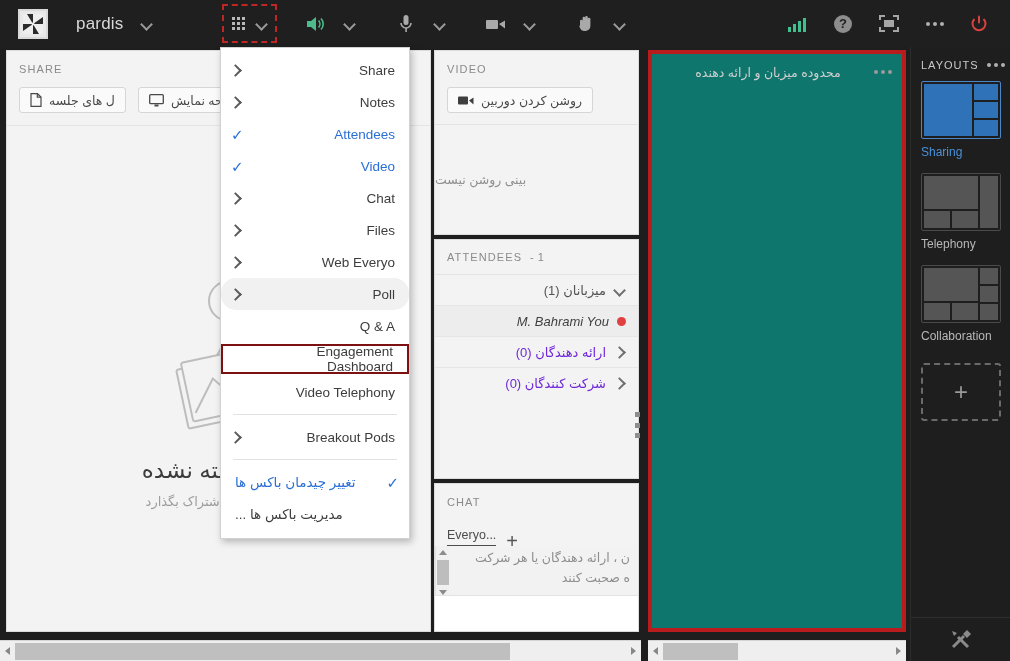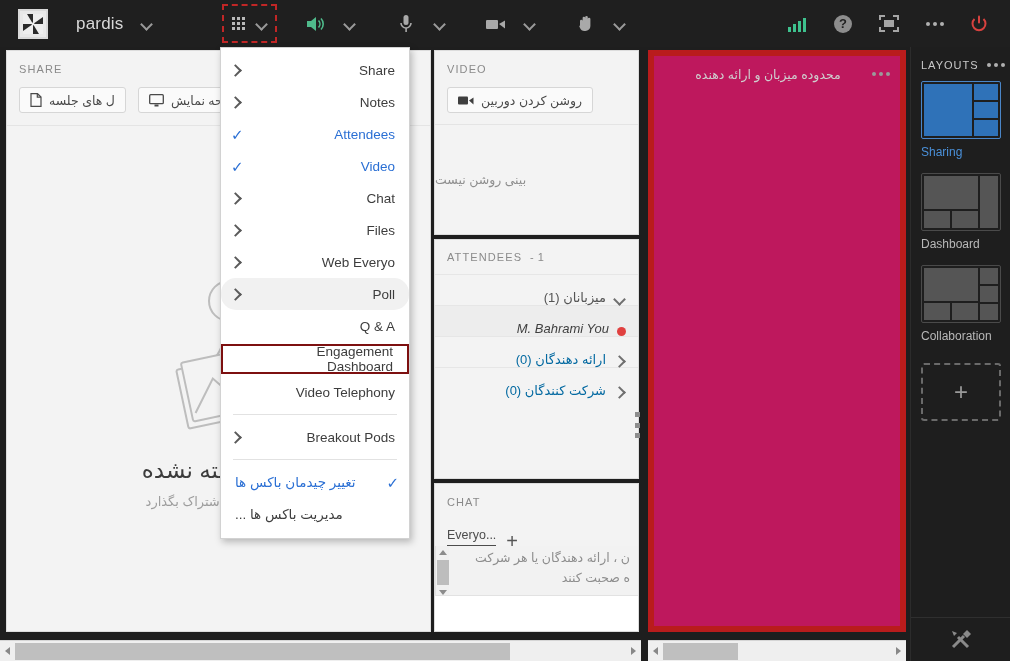--- a/index.html
+++ b/index.html
@@ -112,37 +112,37 @@
   .video-body {
     position: absolute; left: 0; right: 0; top: 73px; bottom: 0;
     border-top: 1px solid #e4e4e4; display: flex; align-items: center; justify-content: flex-start;
   }
   .video-msg { font-size: 12.5px; color: #8f8f8f; direction: rtl; white-space: nowrap; }
   .cam-pill { margin: 0 12px 12px 12px; }
   .att-head { display: flex; align-items: center; padding: 0 12px; height: 34px; }
   .att-label { color: #8a8a8a; font-size: 11px; letter-spacing: 1.1px; }
   .att-count { color: #8a8a8a; font-size: 11px; margin-left: 8px; letter-spacing: .5px; }
   .att-row {
-    height: 31px; display: flex; align-items: flex-end; padding: 0 12px;
+    height: 31px; display: flex; align-items: center; padding: 0 12px;
     border-top: 1px solid #e6e6e6; direction: rtl; gap: 8px; font-size: 13px; color: #545454;
   }
   .att-row.group { background: #f3f3f3; }
   .att-row.person { background: #ededed; color: #3f3f3f; font-style: italic; }
   .caret-d { width: 12px; height: 12px; position: relative; flex: 0 0 12px; }
   .caret-d::after {
     content: ""; position: absolute; left: 1px; top: 2px; width: 7px; height: 7px;
     border-left: 2px solid #6f6f6f; border-bottom: 2px solid #6f6f6f; transform: rotate(-45deg);
   }
   .caret-r { width: 12px; height: 12px; position: relative; flex: 0 0 12px; }
   .caret-r::after {
     content: ""; position: absolute; left: 1px; top: 2px; width: 7px; height: 7px;
     border-right: 2px solid #6f6f6f; border-top: 2px solid #6f6f6f; transform: rotate(45deg);
   }
   .red-dot { width: 9px; height: 9px; border-radius: 50%; background: #e0403f; flex: 0 0 9px; }
-  .att-muted { color: #0369a1; }
+  .att-muted { color: #6d28d9; }
   .chat-tabs { display: flex; align-items: flex-end; padding: 0 12px; gap: 10px; height: 28px; }
   .chat-tab {
     font-size: 12.5px; color: #4c4c4c; border-bottom: 3px solid #4c4c4c;
     padding-bottom: 3px; max-width: 56px; overflow: hidden; white-space: nowrap;
   }
   .chat-plus { font-size: 20px; color: #555; line-height: 14px; }
   .chat-body {
     position: absolute; left: 0; right: 0; top: 62px; bottom: 0;
     background: #f2f2f2; display: flex; direction: rtl; overflow: hidden;
   }
@@ -171,21 +171,21 @@
   .hs-right { left: 648px; bottom: 0; width: 258px; }
   .hs-arrow { width: 15px; display: flex; align-items: center; justify-content: center; }
   .hs-arrow .tri-l { width: 0; height: 0; border-top: 4px solid transparent; border-bottom: 4px solid transparent; border-right: 5px solid #888; }
   .hs-arrow .tri-r { width: 0; height: 0; border-top: 4px solid transparent; border-bottom: 4px solid transparent; border-left: 5px solid #888; }
   .hs-track { flex: 1; height: 21px; position: relative; }
   .hs-thumb { position: absolute; top: 2px; height: 17px; background: #bfbfbf; }
 
   
   .stage {
     position: absolute; left: 648px; top: 3px; width: 258px; height: 582px;
-    background: #be185d; border: 6px solid #b91c1c;
+    background: #0f766e; border: 4px solid #b91c1c;
   }
   .stage-head { height: 36px; display: flex; align-items: center; padding: 0 10px; }
   .stage-title { color: #cfcfcf; font-size: 12.5px; direction: rtl; margin-left: auto; }
   .stage-dots { margin-left: auto; }
   .stage-dots i { background: #9b9b9b; }
 
   
   .layouts {
     position: absolute; left: 910px; top: 47px; width: 100px; height: 614px;
     background: #1e1e1e; border-left: 1px solid #2c2c2c;
@@ -538,21 +538,21 @@
         <div class="thumb-box">
           <div style="flex:3;display:flex;flex-direction:column;gap:2px">
             <div class="cell" style="flex:2"></div>
             <div style="flex:1;display:flex;gap:2px">
               <div class="cell" style="flex:1"></div>
               <div class="cell" style="flex:1"></div>
             </div>
           </div>
           <div class="cell" style="flex:1"></div>
         </div>
-        <div class="lay-name">Dashboard</div>
+        <div class="lay-name">Telephony</div>
       </div>
 
       <div class="lay-item">
         <div class="thumb-box">
           <div style="flex:3;display:flex;flex-direction:column;gap:2px">
             <div class="cell" style="flex:2"></div>
             <div style="flex:1;display:flex;gap:2px">
               <div class="cell" style="flex:1"></div>
               <div class="cell" style="flex:1"></div>
             </div>

